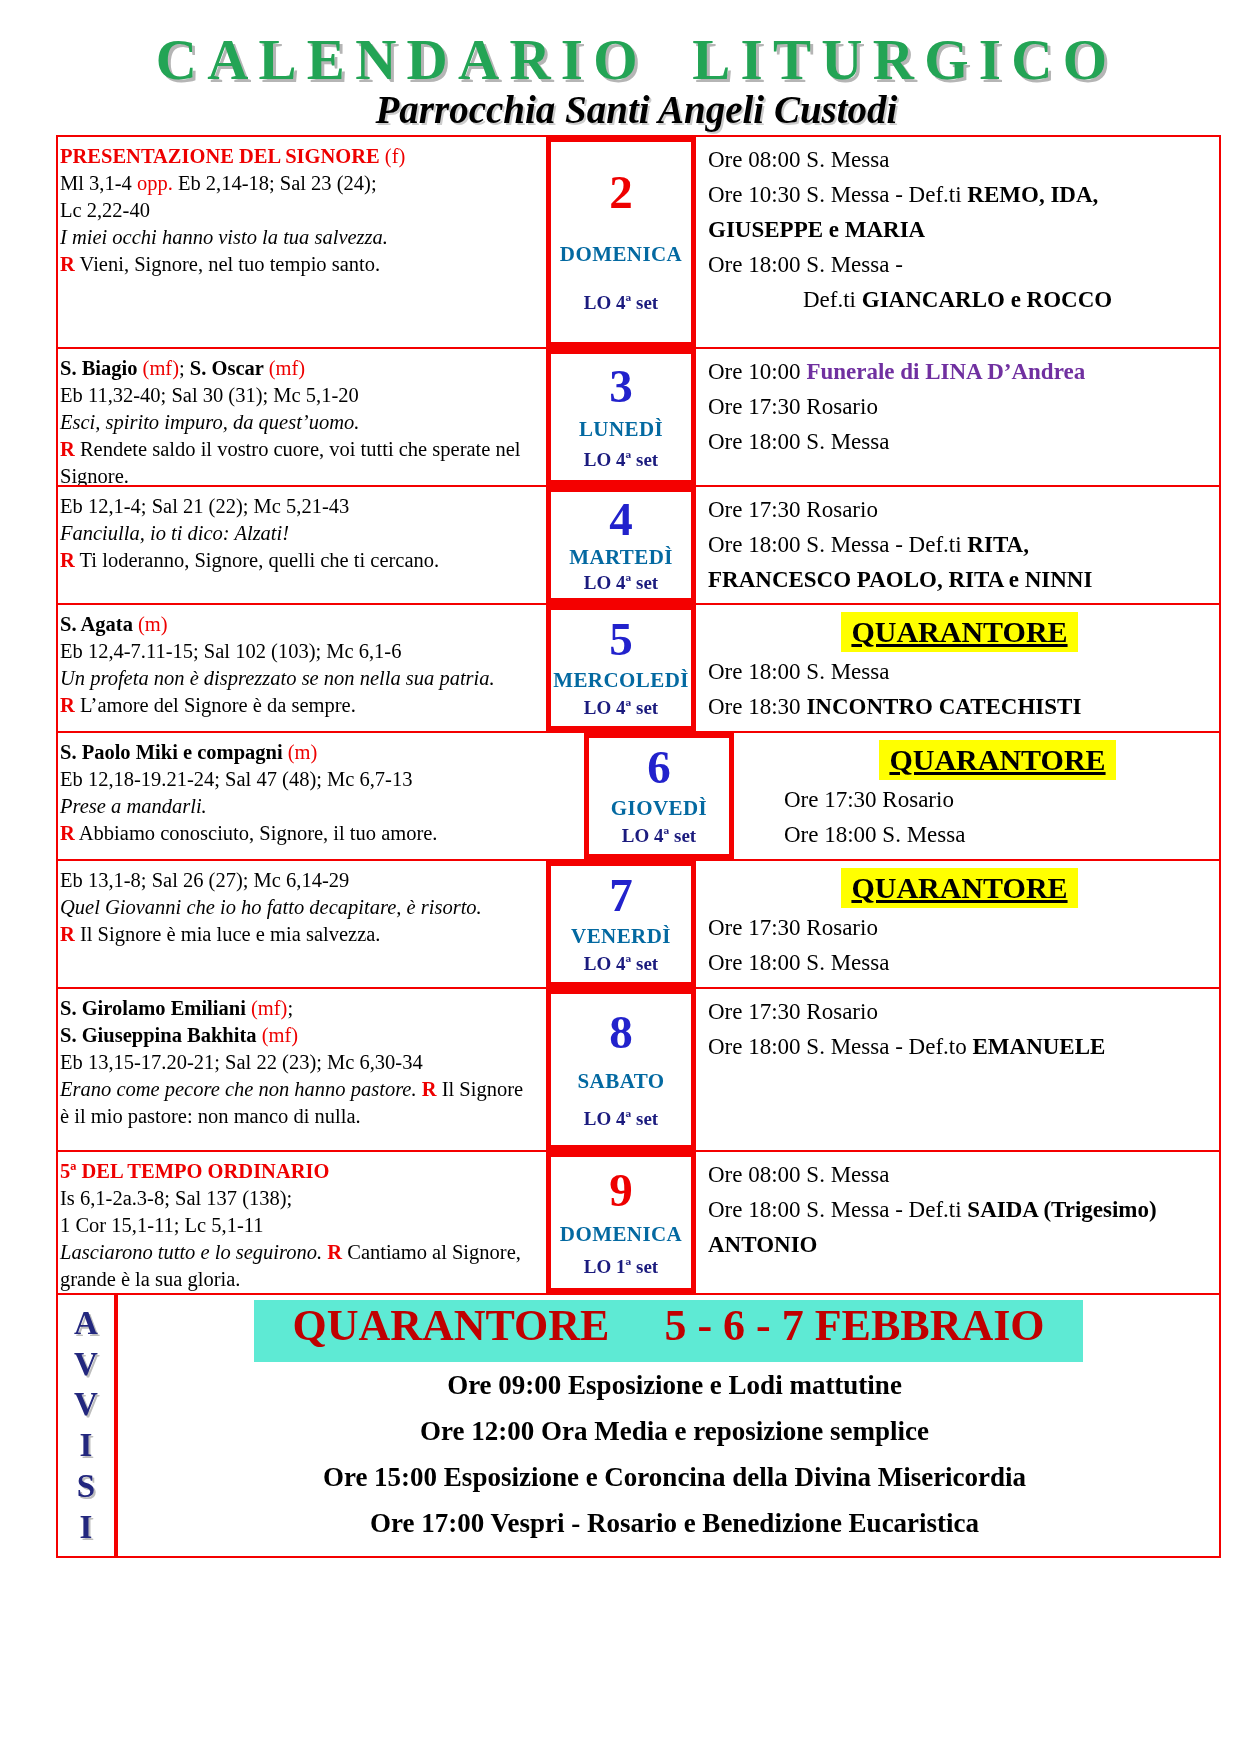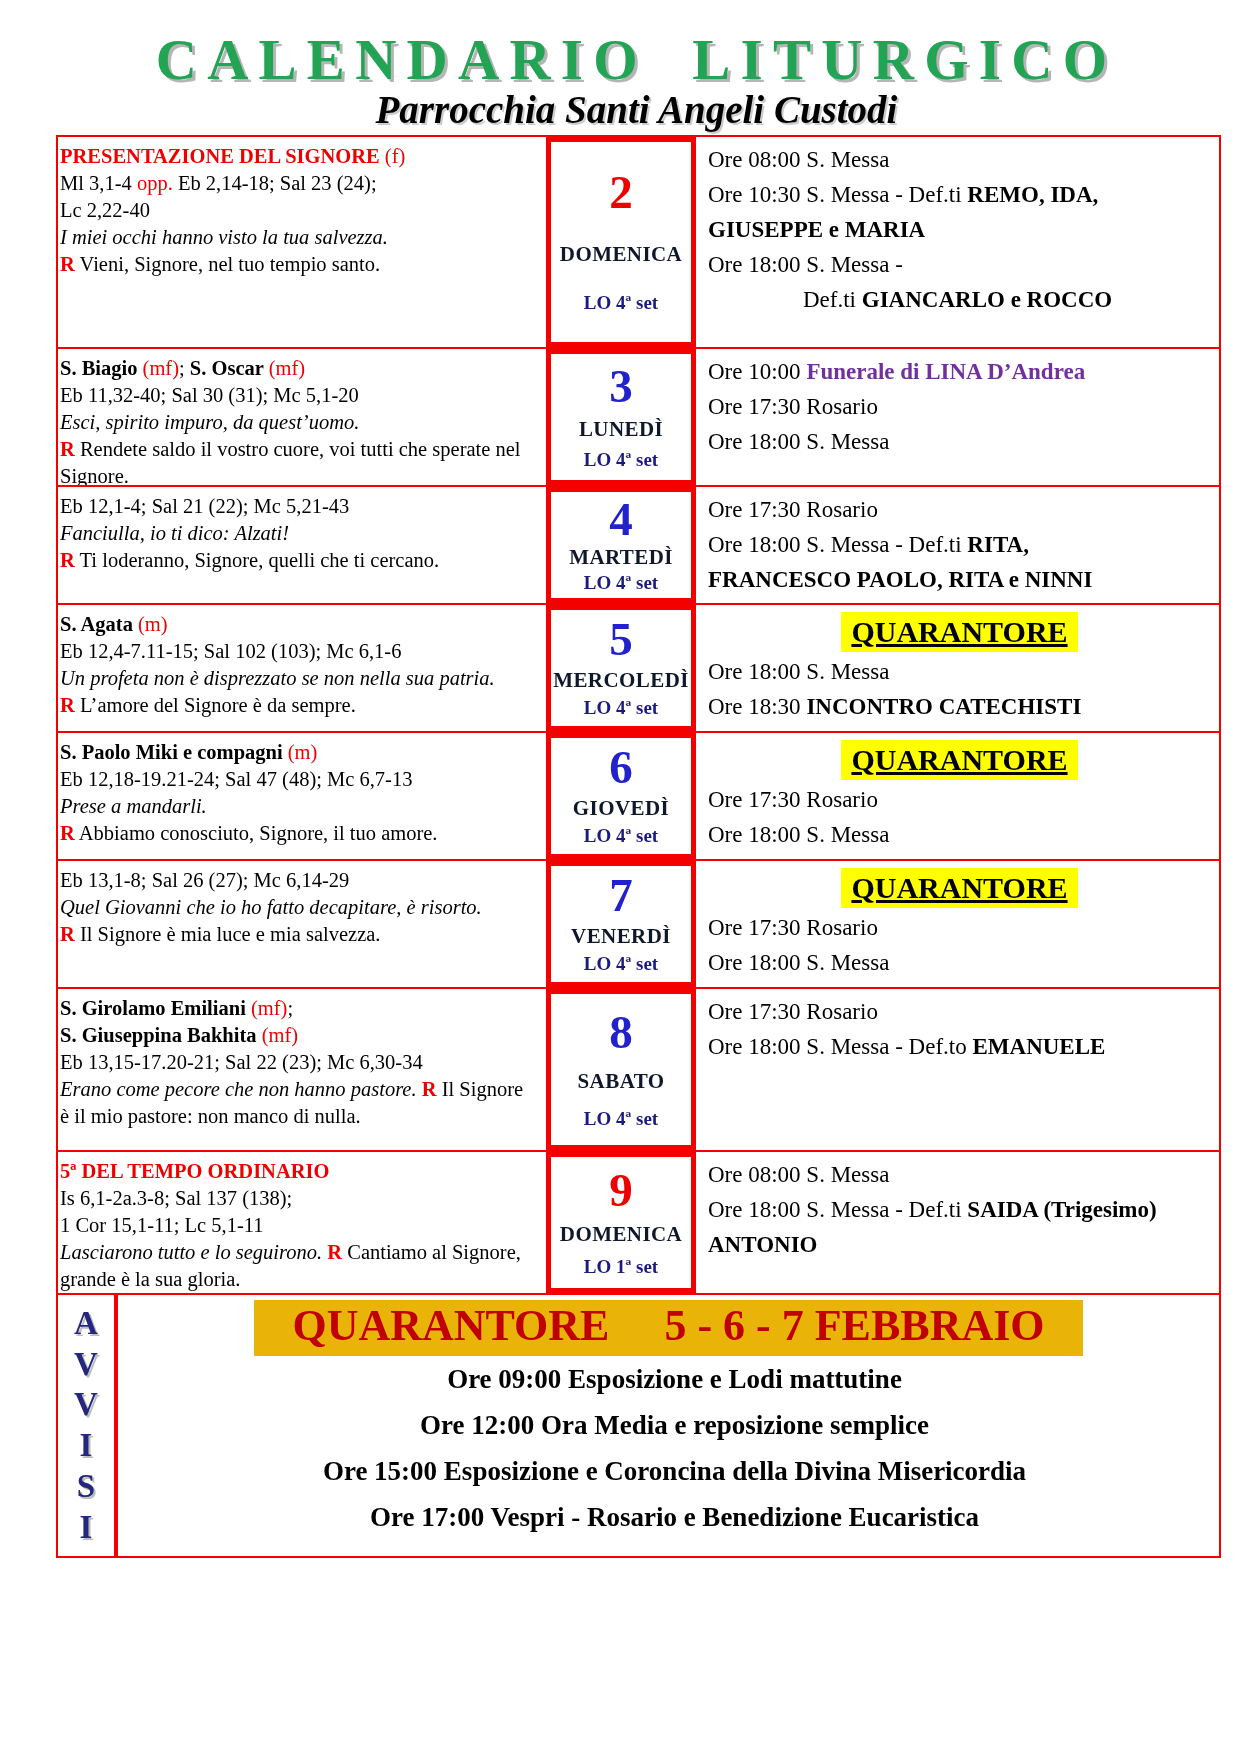--- a/index.html
+++ b/index.html
@@ -35,21 +35,21 @@
     margin-left:40px;width:1165px;
     border:2px solid #f40000;
     box-sizing:border-box;
   }
   .row{display:flex;box-sizing:border-box;border-bottom:2px solid #f40000;}
   .row:last-child{border-bottom:none;}
   .row:nth-child(1){height:212px;}
   .row:nth-child(2){height:138px;}
   .row:nth-child(3){height:118px;}
   .row:nth-child(4){height:128px;}
-  .row:nth-child(5){height:128px;}
+  .row:nth-child(5){height:128px;gap:38px;}
   .row:nth-child(6){height:128px;}
   .row:nth-child(7){height:163px;}
   .row:nth-child(8){height:141px;}
 
   .cell{box-sizing:border-box;overflow:hidden;}
   .left-cell{width:488px;padding:6px 8px 4px 2px;font-size:20.5px;line-height:27px;}
   .day-cell{
     width:150px;
     border:5px solid #f40000;
     display:flex;flex-direction:column;align-items:center;justify-content:space-evenly;
@@ -65,21 +65,21 @@
   .b{font-weight:bold;}
   .i{font-style:italic;}
   .rd{color:#ee0000;}
   .rb{color:#ee0000;font-weight:bold;}
   .R{color:#ee0000;font-weight:bold;}
   .pb{color:#7030A0;font-weight:bold;}
 
   .dnum{font-size:47px;font-weight:bold;line-height:1.0;}
   .dnum.red{color:#ee0000;}
   .dnum.blue{color:#2222cc;}
-  .dweek{font-size:21px;font-weight:bold;color:#0f172a;letter-spacing:0.02em;}
+  .dweek{font-size:21px;font-weight:bold;color:#0369a1;letter-spacing:0.02em;}
   .dlo{font-size:19px;font-weight:bold;color:#1b1b7e;}
 
   .qhead-wrap{text-align:center;margin:2px 0 2px 0;}
   .qhead{
     display:inline-block;background:#ffff00;
     font-size:30px;font-weight:bold;text-decoration:underline;
     padding:0 10px;line-height:40px;color:#000;
   }
 
   
@@ -92,22 +92,22 @@
     width:60px;border-right:4px solid #f40000;box-sizing:border-box;
     display:flex;flex-direction:column;align-items:center;justify-content:space-evenly;
     padding:4px 0;
   }
   .avvisi-letter{
     font-size:33px;font-weight:bold;color:#23277e;line-height:1.0;
     text-shadow:2px 2px 0 #bdbdbd;
   }
   .avvisi-main{flex:1;text-align:center;}
   .banner{
-    display:inline-block;background:#eab308;
-    margin-top:5px;padding:2px 38px 6px 38px;
+    display:inline-block;background:#5eead4;
+    margin-top:5px;padding:2px 38px 12px 38px;
   }
   .banner span{
     font-size:44px;font-weight:bold;color:#c00000;line-height:1.1;
   }
   .banner .dates{margin-left:55px;}
   .avvisi-line{
     font-size:27px;font-weight:bold;color:#000;line-height:46px;margin-left:12px;
   }
   .avvisi-line:first-of-type{margin-top:4px;}
 </style>

